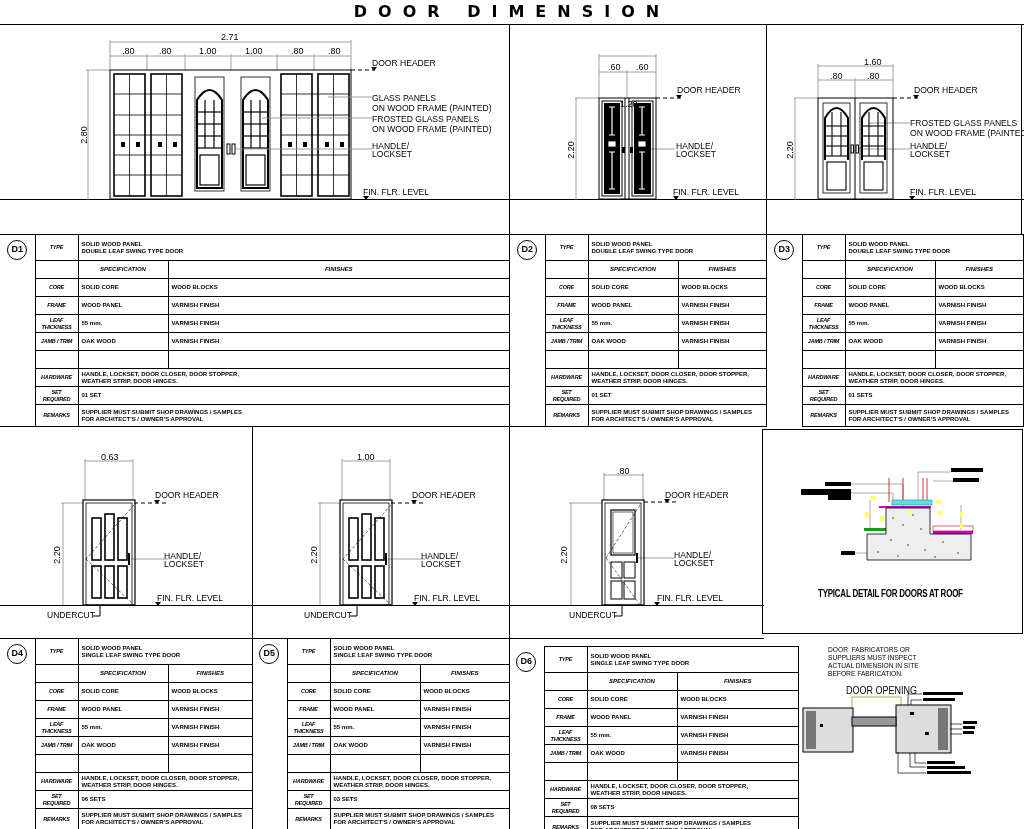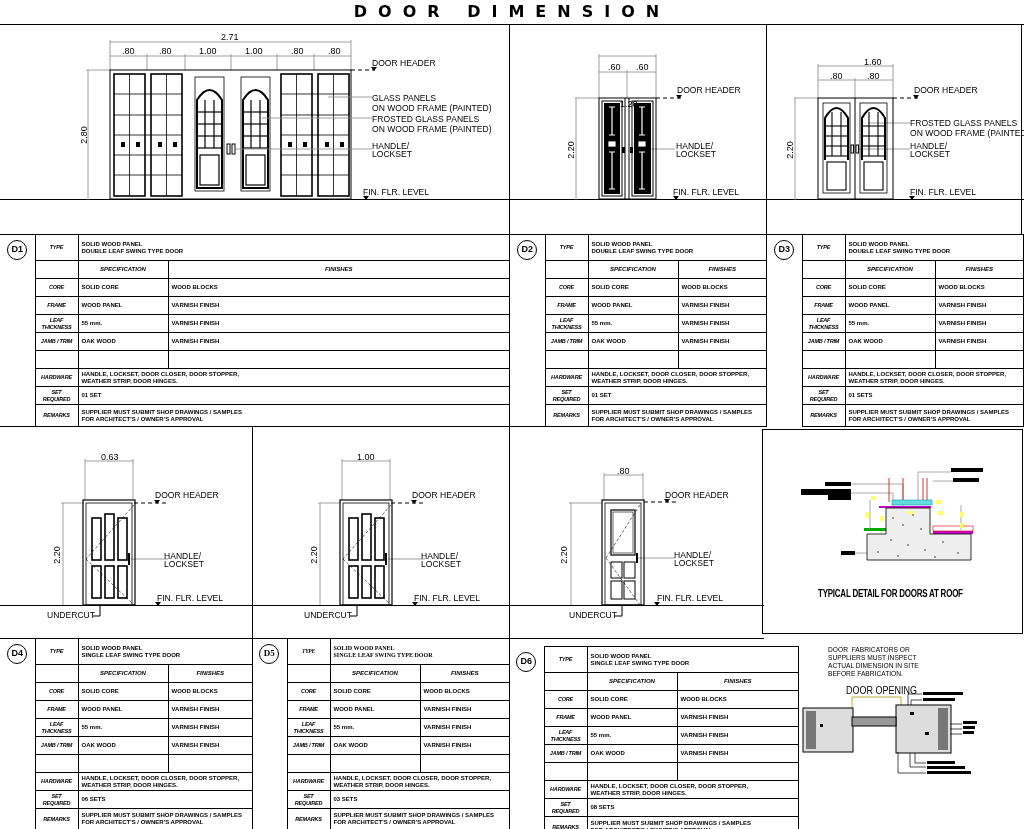--- a/index.html
+++ b/index.html
@@ -711,21 +711,21 @@
         <td colspan="2">
           <div>SUPPLIER MUST SUBMIT SHOP DRAWINGS / SAMPLES</div>
           <div>FOR ARCHITECT'S / OWNER'S APPROVAL</div>
         </td>
       </tr>
 </tbody>
   </table>
 
 <table class="sched" style="left:252px;top:638px;width:258px;height:191px;">
   <tbody>
-      <tr style="height:26px;font-family:Liberation Serif, serif;">
+      <tr style="height:26px;">
     <td class="code" rowspan="10"><span class="badge">D5</span></td>
     <td class="lbl">TYPE</td>
     <td colspan="2">
           <div>SOLID WOOD PANEL</div>
           <div>SINGLE LEAF SWING TYPE DOOR</div>
         </td>
   </tr>
   <tr style="height:18px;">
         <td class="lbl"></td>
         <td class="hdr" style="width:90px;">SPECIFICATION</td>

